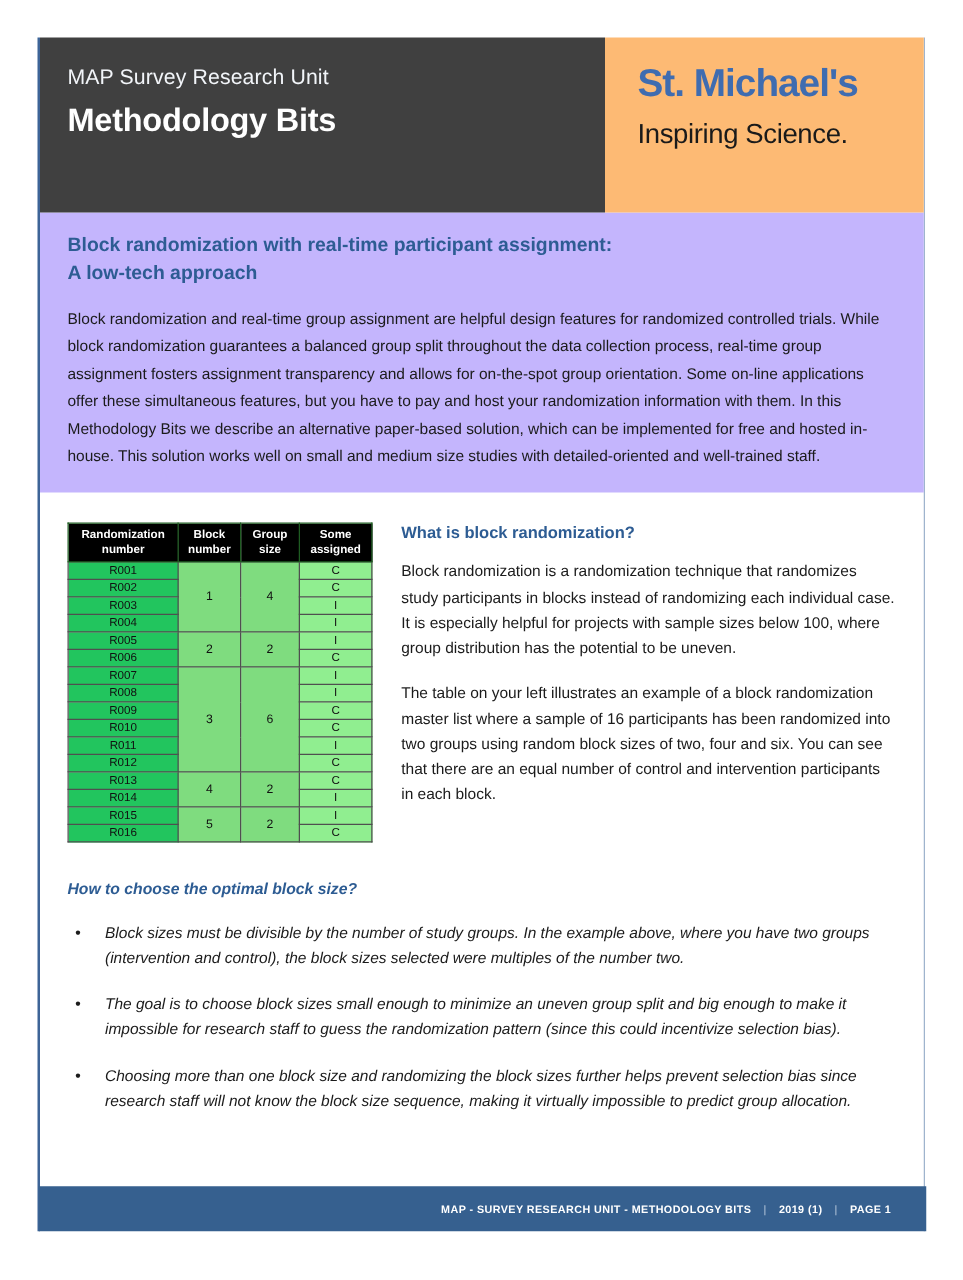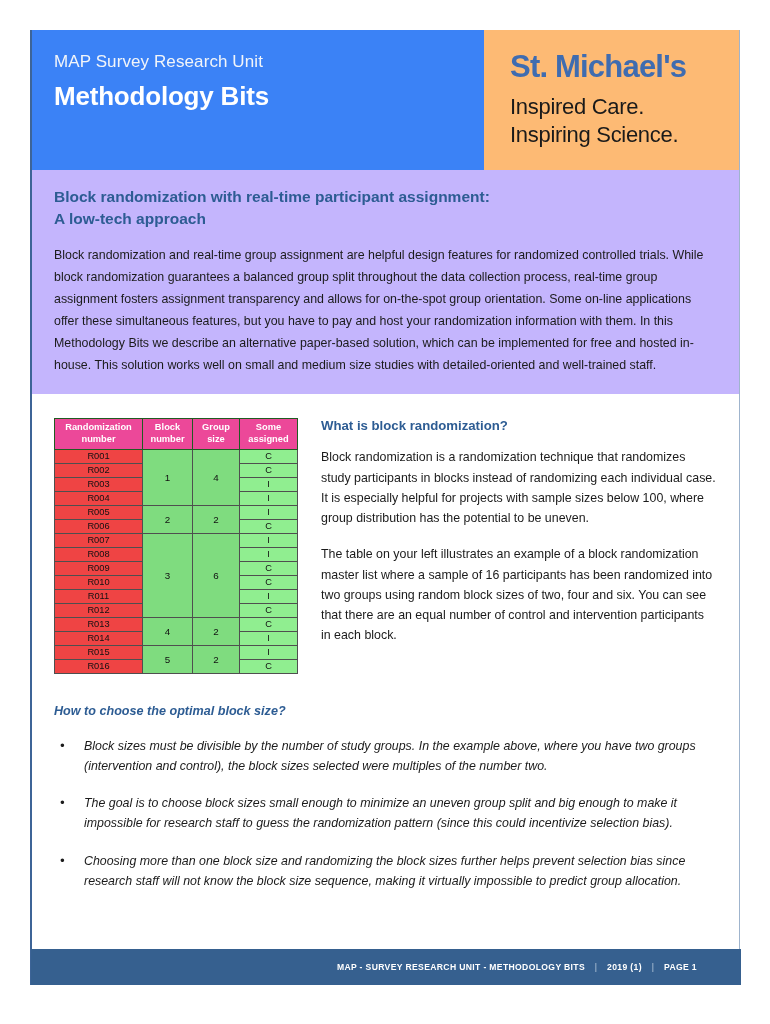--- a/index.html
+++ b/index.html
@@ -25,21 +25,21 @@
     border-right: 1px solid #9fb4cd;
     box-sizing: border-box;
   }
 
   
   .masthead {
     display: flex;
     height: 140px;
   }
   .masthead-left {
-    background: #3b82f6;
+    background: #404040;
     width: 452px;
     box-sizing: border-box;
     padding: 22px 0 0 22px;
     color: #ffffff;
   }
   .kicker {
     font-size: 17px;
     letter-spacing: 0.1px;
     line-height: 1.2;
     color: #f2f5f9;
@@ -102,37 +102,37 @@
 
   
   table.rand {
     border-collapse: collapse;
     width: 243px;
     table-layout: fixed;
     font-size: 9.3px;
     color: #111;
   }
   table.rand th {
-    background: #ec4899;
+    background: #000000;
     color: #ffffff;
     font-weight: bold;
     font-size: 9.3px;
     line-height: 1.28;
     padding: 3px 2px;
     border: 1px solid #1f5c22;
     text-align: center;
   }
   table.rand td {
     border: 1px solid #4f4f4f;
     text-align: center;
     height: 13px;
     padding: 0;
     line-height: 13px;
   }
-  td.rnum { background: #ef4444; }
+  td.rnum { background: #22c55e; }
   td.grp  { background: #90ee90; }
   td.blk  { background: #7fdc7f; font-size: 9.8px; }
   col.c1 { width: 88px; }
   col.c2 { width: 50px; }
   col.c3 { width: 47px; }
   col.c4 { width: 58px; }
 
   
   .side-head {
     color: #2d5c93;
@@ -179,21 +179,21 @@
     left: -1px;
     bottom: 0;
     width: 710px;
     height: 36px;
     background: #36608f;
     color: #ffffff;
     display: flex;
     align-items: center;
     justify-content: flex-end;
     box-sizing: border-box;
-    padding-right: 44px;
+    padding-right: 28px;
   }
   .footer-text {
     font-size: 8.6px;
     font-weight: bold;
     letter-spacing: 0.35px;
   }
   .footer-sep {
     display: inline-block;
     margin: 0 7px;
     color: #b9cadd;
@@ -206,21 +206,20 @@
 <div class="page">
 
   <div class="masthead">
     <div class="masthead-left">
       <div class="kicker">MAP Survey Research Unit</div>
       <div class="masthead-title">Methodology Bits</div>
     </div>
     <div class="masthead-right">
       <div class="logo-brand">St. Michael's</div>
       <div class="logo-tag">
-        <div>Inspired Care.</div>
         <div>Inspiring Science.</div>
       </div>
     </div>
   </div>
 
   <div class="intro">
     <div class="intro-title">
       <div>Block randomization with real-time participant assignment:</div>
       <div>A low-tech approach</div>
     </div>

